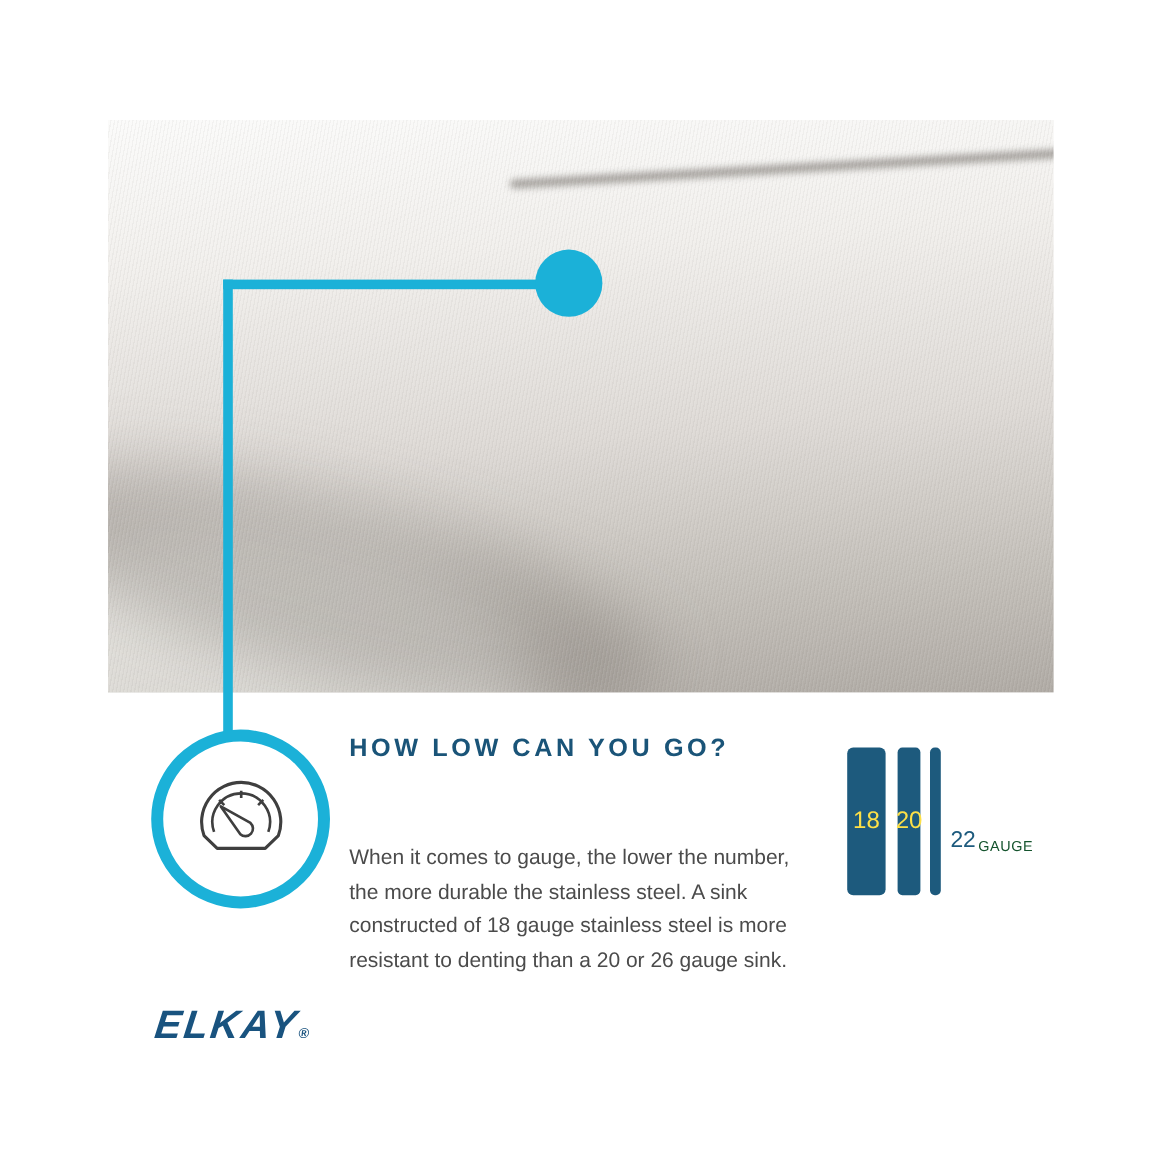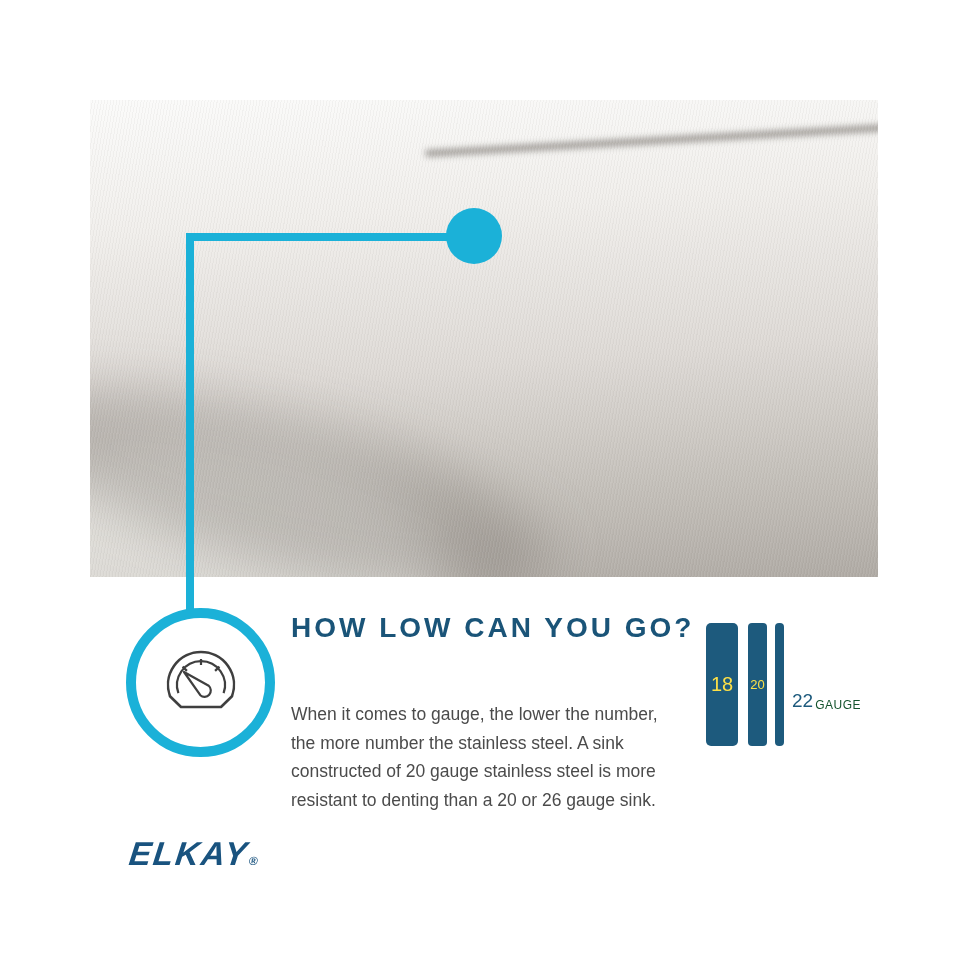--- a/index.html
+++ b/index.html
@@ -29,35 +29,35 @@
   .badge{
     position:absolute;left:126px;top:608px;width:129px;height:129px;border-radius:50%;
     border:10px solid #1bb1d8;background:#ffffff;
     display:flex;align-items:center;justify-content:center;
   }
   .badge svg{margin-top:-6px;}
 
   
   .heading{
     position:absolute;left:291px;top:612px;
-    font-size:28px;font-weight:bold;letter-spacing:3px;color:#1a5478;white-space:nowrap;
+    font-size:21px;font-weight:bold;letter-spacing:3px;color:#1a5478;white-space:nowrap;
   }
   .body-text{
     position:absolute;left:291px;top:700px;width:390px;
     font-size:17.5px;line-height:28.5px;color:#4b4b4b;
   }
   .body-text span{display:block;white-space:nowrap;}
 
   
   .bar{
     position:absolute;top:623px;height:123px;background:#1d5a7d;
     display:flex;align-items:center;justify-content:center;color:#fde047;
   }
   .bar-18{left:706px;width:32px;border-radius:5px;font-size:20px;}
-  .bar-20{left:748px;width:19px;border-radius:4px;font-size:13px;}
+  .bar-20{left:748px;width:19px;border-radius:4px;font-size:20px;}
   .bar-22{left:775px;width:9px;border-radius:4px;}
   .gauge-label{position:absolute;left:792px;top:646px;display:flex;align-items:flex-end;white-space:nowrap;margin-top:44px;}
   .gauge-label .g22{font-size:19px;color:#1d5a7d;}
   .gauge-label .gunit{font-size:12px;color:#14532d;letter-spacing:0.5px;margin-left:2px;}
 
   
   .logo{
     position:absolute;left:127px;top:835px;color:#19537f;
     font-weight:bold;font-style:italic;font-size:33px;letter-spacing:2px;
     transform:skewX(-7deg);transform-origin:left bottom;white-space:nowrap;
@@ -90,22 +90,22 @@
       <path d="M 27.9 23.9 L 23.6 19.6" stroke="#3f3f3f" stroke-width="2.2"></path>
       <path d="M 42 18 L 42 12" stroke="#3f3f3f" stroke-width="2.2"></path>
       <path d="M 56.1 23.9 L 60.4 19.6" stroke="#3f3f3f" stroke-width="2.2"></path>
       <path d="M 25 25 L 49.7 38.8 A 6.3 6.3 0 1 1 41.3 48.2 Z" fill="#ffffff" stroke="#3f3f3f" stroke-width="2.2" stroke-linejoin="round"></path>
     </svg>
   </div>
 
   <div class="heading">HOW LOW CAN YOU GO?</div>
   <div class="body-text">
     <span>When it comes to gauge, the lower the number,</span>
-    <span>the more number the stainless steel. A sink</span>
-    <span>constructed of 20 gauge stainless steel is more</span>
+    <span>the more durable the stainless steel. A sink</span>
+    <span>constructed of 18 gauge stainless steel is more</span>
     <span>resistant to denting than a 20 or 26 gauge sink.</span>
   </div>
 
   <div class="bar bar-18">
     <span>18</span>
   </div>
   <div class="bar bar-20">
     <span>20</span>
   </div>
   <div class="bar bar-22"></div>

